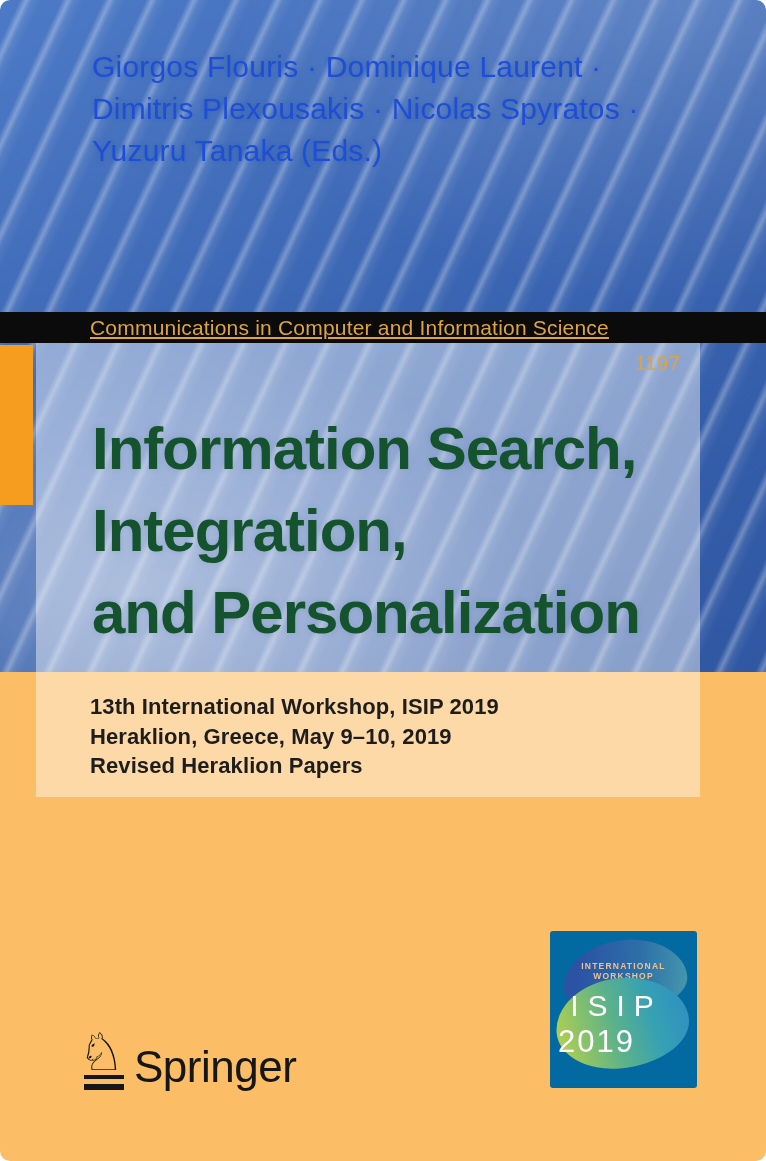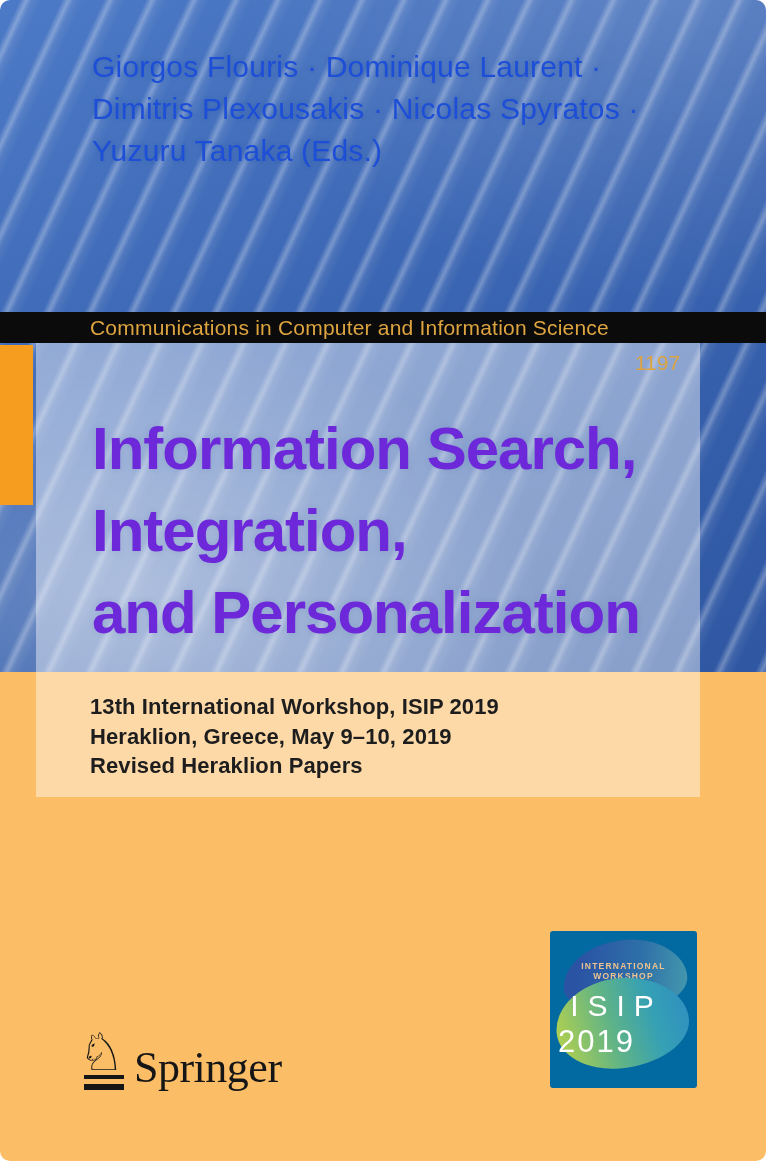--- a/index.html
+++ b/index.html
@@ -28,57 +28,57 @@
   
   .panel {
     position:absolute; left:36px; top:343px; width:664px; height:454px;
     background:rgba(255,255,255,0.43);
   }
 
   
   .series-band { position:absolute; left:0; top:312px; width:766px; height:31px; }
   .series-band .label {
     position:absolute; left:90px; top:0; height:31px; line-height:31px;
-    font-size:21px; letter-spacing:0.2px;
+    font-size:21px; letter-spacing:0.2px;text-decoration:underline;
   }
   .series-band .number {
     position:absolute; left:635px; top:0; height:31px; line-height:31px;
     font-size:21px;
   }
 
   
   .accent-tab { position:absolute; left:0; top:345px; width:33px; height:160px; }
 
   
   .authors {
     position:absolute; left:92px; top:46px; color:#1d4ed8;
     font-size:30px; line-height:42px; font-weight:400; letter-spacing:0.2px;
     text-shadow:0 0 4px rgba(40,70,140,0.25);
   }
   .title {
-    position:absolute; left:92px; top:408px; color:#6d28d9;
+    position:absolute; left:92px; top:408px; color:#14532d;
     font-size:60px; line-height:82px; font-weight:700; letter-spacing:-1px;
     text-shadow:0 0 6px rgba(60,90,160,0.18);
   }
   .subtitle {
     position:absolute; left:90px; top:692px; color:#1d1d1d;
     font-size:22px; line-height:29.5px; font-weight:700; letter-spacing:0.1px;
   }
 
   
   .springer { position:absolute; left:0; top:0; }
   .springer .horse {
     position:absolute; left:78px; top:1026px; font-size:52px; line-height:1;
     color:#161616; font-family:"DejaVu Sans", sans-serif;
   }
   .springer .bar1 { position:absolute; left:84px; top:1075px; width:40px; height:4px; background:#161616; }
   .springer .bar2 { position:absolute; left:84px; top:1084px; width:40px; height:6px; background:#161616; }
   .springer .wordmark {
     position:absolute; left:134px; top:1042px; color:#161616;
-    font-family:Liberation Serif, serif; font-size:44px; letter-spacing:-0.5px;
+    font-family:Liberation Sans, sans-serif; font-size:44px; letter-spacing:-0.5px;
   }
 
   
   .isip-badge {
     position:absolute; left:550px; top:931px; width:147px; height:157px;
     border-radius:3px; overflow:hidden;
   }
   .isip-blob-top {
     position:absolute; left:13px; top:9px; width:124px; height:72px;
     background:linear-gradient(100deg, #2a53a4 15%, #2e6fa8 60%, #4295ad 95%);

